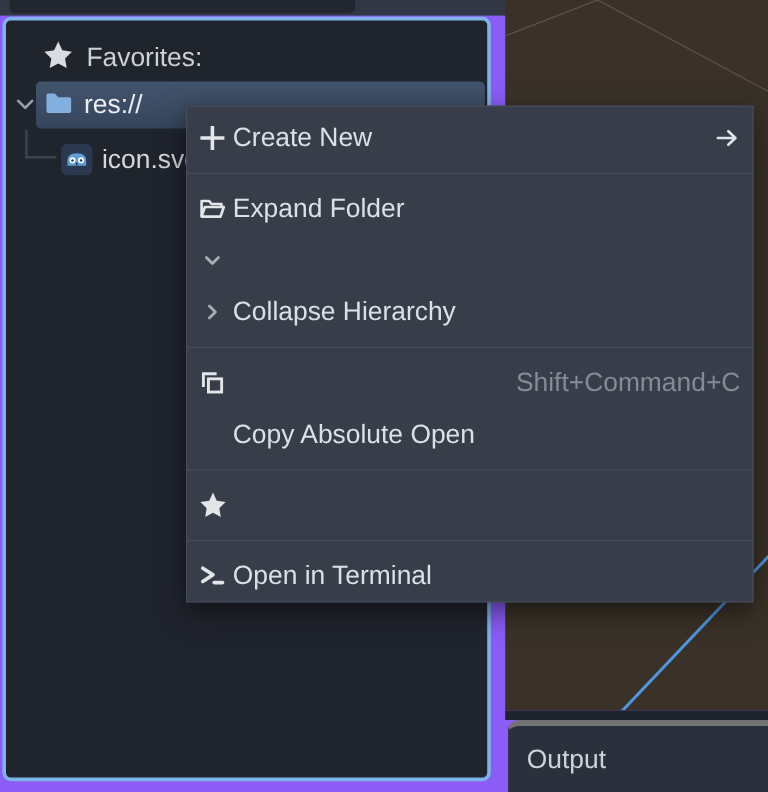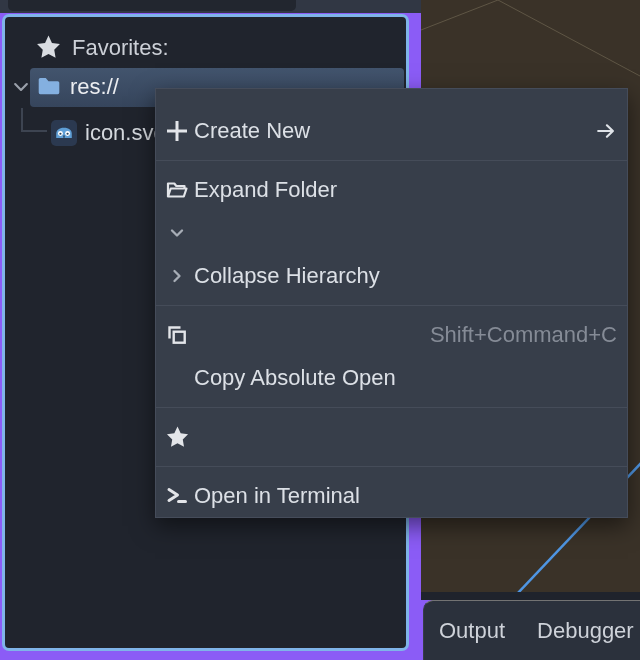--- a/index.html
+++ b/index.html
@@ -33,35 +33,35 @@
   .guide-v{position:absolute;left:16px;top:91px;width:2px;height:24px;background:#3d4451;}
   .guide-h{position:absolute;left:16px;top:113px;width:26px;height:2px;background:#3d4451;}
   .godot-icon-box{
     position:absolute;left:46px;top:103px;width:26px;height:26px;border-radius:5px;
     background:#2b3950;display:flex;align-items:center;justify-content:center;
   }
   .file-label{position:absolute;left:80px;top:102px;height:28px;display:flex;align-items:center;font-size:22px;color:#d4d8dd;}
   
   .menu{
     position:absolute;left:155px;top:88px;width:471px;z-index:5;
-    background:#373e4a;border:1px solid #454c5a;padding-top:20px;
+    background:#373e4a;border:1px solid #454c5a;padding-top:4px;
     box-shadow:0 8px 22px rgba(0,0,0,.5);
   }
   .mrow{height:43px;display:flex;align-items:center;padding:0 10px 0 8px;}
   .mrow.hl{background:#4a5261;}
   .mi{width:26px;min-width:26px;margin-right:4px;display:flex;align-items:center;justify-content:center;}
   .mlabel{font-size:22px;color:#dce0e6;white-space:nowrap;}
   .mshortcut{margin-left:auto;font-size:22px;color:#858b96;white-space:nowrap;}
   .msub{margin-left:auto;display:flex;align-items:center;}
   .msep{height:16px;display:flex;align-items:center;}
   .msep > div{height:1px;width:100%;background:#454c59;}
   
   .bottom-dock{
     position:absolute;left:423px;top:600px;width:217px;height:60px;z-index:3;
-    background:#2b313c;border-top-left-radius:10px;border-top:1px solid #737373;border-left:1px solid #373d49;
+    background:#2b313c;border-top-left-radius:10px;border-top:5px solid #737373;border-left:1px solid #373d49;
     display:flex;align-items:center;gap:32px;padding-left:15px;box-sizing:border-box;
   }
   .dock-tab{font-size:22px;color:#ced2d9;white-space:nowrap;}
 </style>
 </head>
 <body>
 
 <div class="screen">
 
   <div class="top-strip">
@@ -205,16 +205,15 @@
         </svg>
       </span>
       <span class="mlabel">Open in Terminal</span>
     </div>
 
 
   </div>
 
   <div class="bottom-dock">
     <span class="dock-tab">Output</span>
-    <span class="dock-tab">Debugger</span>
   </div>
 
 </div>
 
 </body></html>

